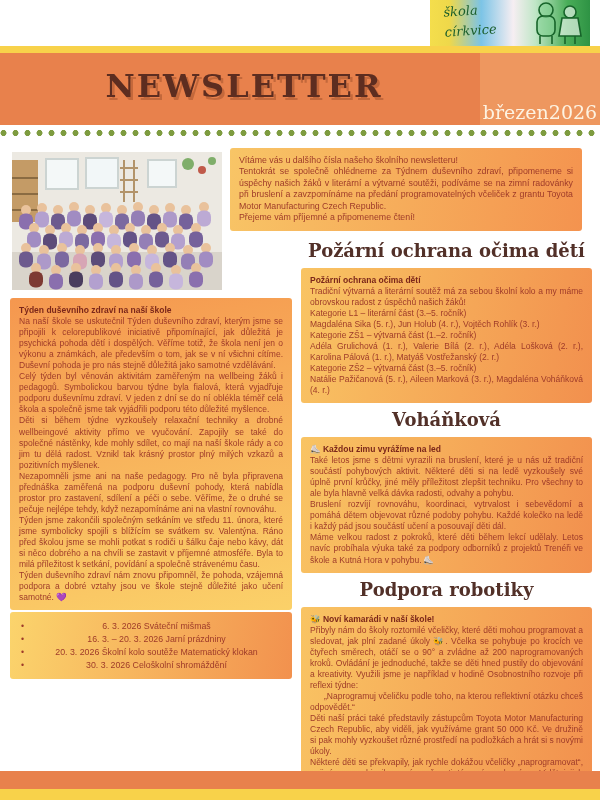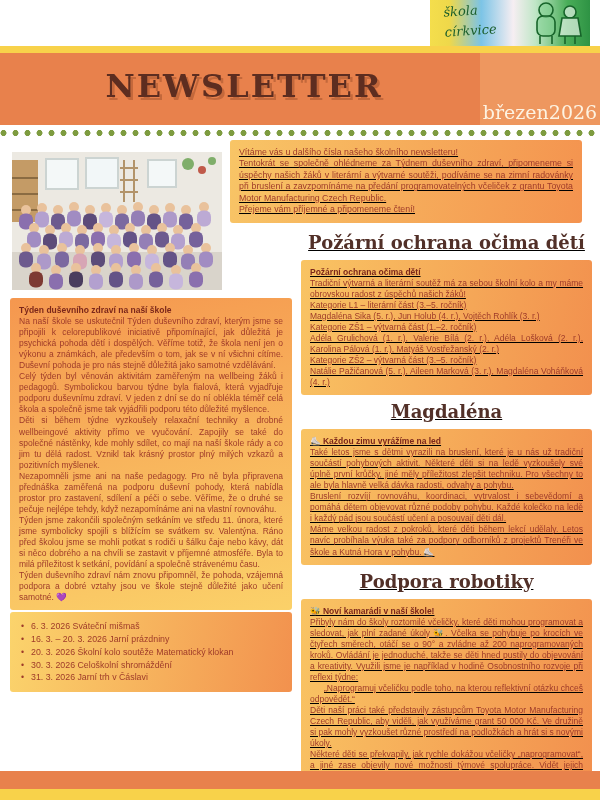--- a/index.html
+++ b/index.html
@@ -19,34 +19,34 @@
         background:linear-gradient(90deg,#f4de4c 0%,#efd84a 12%,#7cc4e6 32%,#f6eef2 52%,#bfe6c6 66%,#49ad58 86%,#2e9344 100%);}
   .logo-text{position:absolute;left:14px;top:1px;font-family:"DejaVu Serif",serif;font-style:italic;
         font-size:13px;line-height:1.5;color:#1b5e2b;transform:rotate(-4deg);}
   .logo-kids{position:absolute;right:2px;top:0;}
   
   .dots{position:absolute;left:0;top:129px;width:600px;height:8px;
         background-image:radial-gradient(circle at 3.5px 4px,#7e9c40 2.7px,rgba(0,0,0,0) 3.3px);
         background-size:12px 8px;background-repeat:repeat-x;}
   
   .col-left{position:absolute;left:10px;top:150px;width:282px;}
-  .col-right{position:absolute;left:301px;top:140px;width:291px;text-decoration:underline;}
+  .col-right{position:absolute;left:301px;top:148px;width:291px;}
   .photo{display:block;width:210px;height:138px;margin:2px 0 8px 2px;}
   h2{font-family:"DejaVu Serif",serif;font-weight:700;color:#523028;text-align:center;margin:0;}
   .h-left{font-size:17px;margin:10px 0 8px;}
   .h-right{font-size:18px;margin:6px 0 7px;}
   .box{border-radius:3px;padding:7px 9px;color:#9e3a29;font-size:8.5px;line-height:1.3;
         text-align:justify;background:linear-gradient(100deg,#f9c463,#f2904e);}
   .box p{margin:0;}
   .bt{display:block;font-weight:700;color:#7c271a;text-align:left;}
   .box-v{background:linear-gradient(168deg,#f5974f,#fbd169);}
   .intro-box{width:334px;margin-left:-71px;margin-bottom:9px;background:linear-gradient(100deg,#f8c566,#f4934f);font-size:8.8px;}
   .list-box{margin-top:2px;background:linear-gradient(100deg,#fbd46c,#f2914e);padding:8px 10px;}
   .list-box ul{margin:0;padding:0;list-style:none;}
-  .list-box li{position:relative;padding-left:11px;line-height:1.45;font-size:8.8px;text-align:left;}
+  .list-box li{position:relative;padding-left:11px;line-height:1.45;font-size:8.8px;text-align:center;}
   .list-box li::before{content:"•";position:absolute;left:1px;color:#9e3a29;}
   .indent{text-indent:14px;}
   
   .footer-orange{position:absolute;left:0;top:771px;width:600px;height:18px;background:#e8814c;}
   .footer-yellow{position:absolute;left:0;top:789px;width:600px;height:11px;background:#f8d24a;}
 </style>
 </head>
 <body>
 
 <div class="page">
@@ -161,21 +161,20 @@
       <p>Týden jsme zakončili společným setkáním ve středu 11. února, které jsme symbolicky spojili s blížícím se svátkem sv. Valentýna. Ráno před školou jsme se mohli potkat s rodiči u šálku čaje nebo kávy, dát si něco dobrého a na chvíli se zastavit v příjemné atmosféře. Byla to milá příležitost k setkání, povídání a společně strávenému času.</p>
       <p>Týden duševního zdraví nám znovu připomněl, že pohoda, vzájemná podpora a dobré vztahy jsou ve škole stejně důležité jako učení samotné. 💜</p>
     </div>
 
     <div class="box list-box">
       <ul>
         <li>6. 3. 2026 Sváteční mišmaš</li>
         <li>16. 3. – 20. 3. 2026 Jarní prázdniny</li>
         <li>20. 3. 2026 Školní kolo soutěže Matematický klokan</li>
         <li>30. 3. 2026 Celoškolní shromáždění</li>
-        <li>31. 3. 2026 Jarní trh v Čáslavi</li>
       </ul>
     </div>
   </div>
 
   <div class="col-right">
     <div class="box intro-box">
       <p>Vítáme vás u dalšího čísla našeho školního newsletteru!</p>
       <p>Tentokrát se společně ohlédneme za Týdnem duševního zdraví, připomeneme si úspěchy našich žáků v literární a výtvarné soutěži, podíváme se na zimní radovánky při bruslení a zavzpomínáme na předání programovatelných včeliček z grantu Toyota Motor Manufacturing Czech Republic.</p>
       <p>Přejeme vám příjemné a připomeneme čtení!</p>
     </div>
@@ -185,21 +184,21 @@
       <span class="bt">Požární ochrana očima dětí</span>
       <p>Tradiční výtvarná a literární soutěž má za sebou školní kolo a my máme obrovskou radost z úspěchů našich žáků!</p>
       <p>Kategorie L1 – literární část (3.–5. ročník)</p>
       <p>Magdaléna Sika (5. r.), Jun Holub (4. r.), Vojtěch Rohlík (3. r.)</p>
       <p>Kategorie ZŠ1 – výtvarná část (1.–2. ročník)</p>
       <p>Adéla Grulichová (1. r.), Valerie Bílá (2. r.), Adéla Lošková (2. r.), Karolina Pálová (1. r.), Matyáš Vostřežanský (2. r.)</p>
       <p>Kategorie ZŠ2 – výtvarná část (3.–5. ročník)</p>
       <p>Natálie Pažičanová (5. r.), Aileen Marková (3. r.), Magdaléna Voháňková (4. r.)</p>
     </div>
 
-    <h2 class="h-right">Magdaléna</h2>
+    <h2 class="h-right">Voháňková</h2>
     <div class="box">
       <span class="bt">⛸️ Každou zimu vyrážíme na led</span>
       <p>Také letos jsme s dětmi vyrazili na bruslení, které je u nás už tradiční součástí pohybových aktivit. Některé děti si na ledě vyzkoušely své úplně první krůčky, jiné měly příležitost zlepšit techniku. Pro všechny to ale byla hlavně velká dávka radosti, odvahy a pohybu.</p>
       <p>Bruslení rozvíjí rovnováhu, koordinaci, vytrvalost i sebevědomí a pomáhá dětem objevovat různé podoby pohybu. Každé kolečko na ledě i každý pád jsou součástí učení a posouvají děti dál.</p>
       <p>Máme velkou radost z pokroků, které děti během lekcí udělaly. Letos navíc probíhala výuka také za podpory odborníků z projektů Trenéři ve škole a Kutná Hora v pohybu. ⛸️</p>
     </div>
 
     <h2 class="h-right">Podpora robotiky</h2>
     <div class="box">
       <span class="bt">🐝 Noví kamarádi v naší škole!</span>

